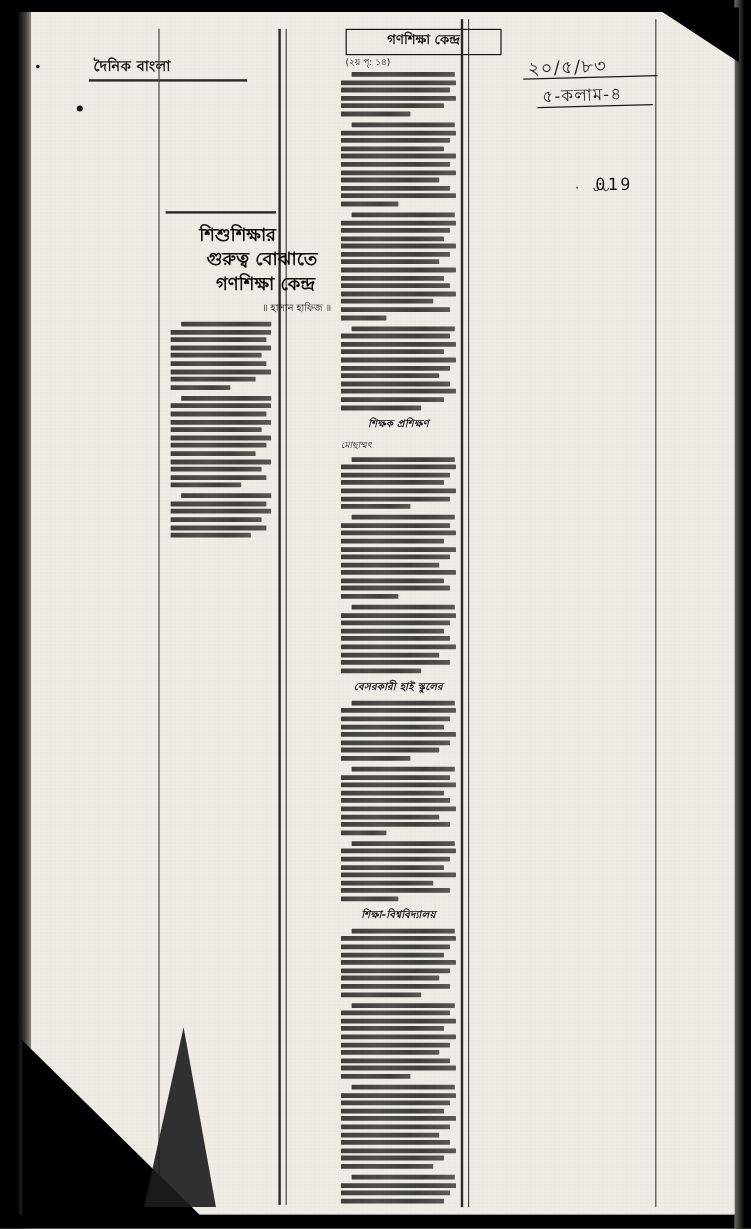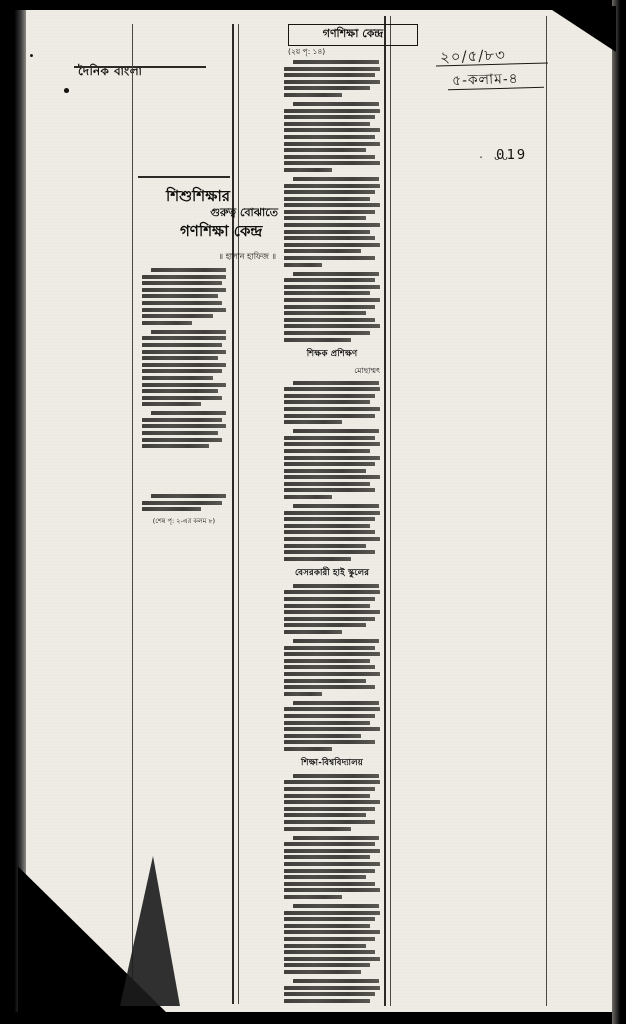--- a/index.html
+++ b/index.html
@@ -34,49 +34,49 @@
        repeating-linear-gradient(90deg, rgba(0,0,0,.04) 0 1px, rgba(0,0,0,0) 1px 4px);
      pointer-events:none;}
 
   
   .vrule{position:absolute;width:1px;background:#4a4843;}
   .vrule.thick{width:2px;background:#2b2a27;}
   .hrule{position:absolute;height:1px;background:#4a4843;}
   .hrule.thick{height:2px;background:#2b2a27;}
 
   
-  .masthead{position:absolute;left:52px;top:52px;width:120px;
+  .masthead{position:absolute;left:52px;top:36px;width:120px;
     font-family:"DejaVu Sans", sans-serif;font-size:12px;font-weight:bold;
     color:#17150f;letter-spacing:.4px;}
   .masthead-rule{position:absolute;left:48px;top:56px;width:132px;height:2px;background:#2b2a27;}
 
   
   .headline{position:absolute;left:140px;top:176px;width:112px;
     color:#100f0c;font-weight:bold;line-height:1.35;}
   .headline .l1{font-size:15px;}
-  .headline .l2{font-size:11px;padding-left:6px;text-align:right;}
+  .headline .l2{font-size:15px;padding-left:6px;}
   .headline .l3{font-size:15px;padding-left:14px;}
   .byline{position:absolute;left:150px;top:240px;width:100px;font-size:8px;
     color:#17150f;text-align:right;}
 
   
-  .col{position:absolute;overflow:hidden;}
+  .col{position:absolute;overflow:hidden;font-style:italic;}
   .para{margin-bottom:5px;}
   .para .ln{
     height:4px;margin-bottom:2.6px;
     background:linear-gradient(90deg,#1a1916 0%,#2e2c28 35%,#1a1916 70%,#3a3833 100%);
     opacity:.82;border-radius:.5px;}
   .para .ln.ind{margin-left:9px;}
   .para .ln.s95{width:95%}.para .ln.s90{width:90%}.para .ln.s85{width:85%}
   .para .ln.s80{width:80%}.para .ln.s70{width:70%}.para .ln.s60{width:60%}
   .para .ln.s50{width:50%}.para .ln.s40{width:40%}
   .para .ln.full{width:100%}
   .sublead{font-size:8.5px;font-weight:bold;color:#111;text-align:center;
     margin:4px 0 4px;letter-spacing:.2px;}
-  .centerline{font-size:7.5px;color:#111;text-align:right;margin-bottom:4px;}
+  .centerline{font-size:7.5px;color:#111;text-align:left;margin-bottom:4px;}
 
   
   .boxhead{position:absolute;left:262px;top:14px;width:128px;height:20px;
     border:1.5px solid #17150f;}
   .boxhead span{display:block;text-align:center;font-size:11px;font-weight:bold;
     color:#100f0c;line-height:18px;}
   .contfrom{position:absolute;left:262px;top:36px;width:128px;text-align:left;
     font-size:7.5px;color:#17150f;}
 
   
@@ -155,28 +155,20 @@
       <div class="para">
         <div class="ln ind s90"></div>
           <div class="ln s95"></div>
           <div class="ln full"></div>
         <div class="ln s90"></div>
           <div class="ln s95"></div>
           <div class="ln s80"></div>
       </div>
     </div>
 
-    <div class="col" style="left:116px;top:484px;width:84px;height:42px;">
-      <div class="para">
-        <div class="ln ind s90"></div>
-          <div class="ln s95"></div>
-          <div class="ln s70"></div>
-      </div>
-      <div style="font-size:6.5px;color:#17150f;text-align:center;margin-top:2px;">(শেষ পৃ: ২-এর কলম ৮)</div>
-    </div>
 
     <div class="boxhead">
       <span>গণশিক্ষা কেন্দ্র</span>
     </div>
     <div class="contfrom">(২য় পৃ: ১৪)</div>
 
     <div class="col" style="left:258px;top:50px;width:96px;height:944px;">
       <div class="para">
         <div class="ln ind s90"></div>
           <div class="ln full"></div>

